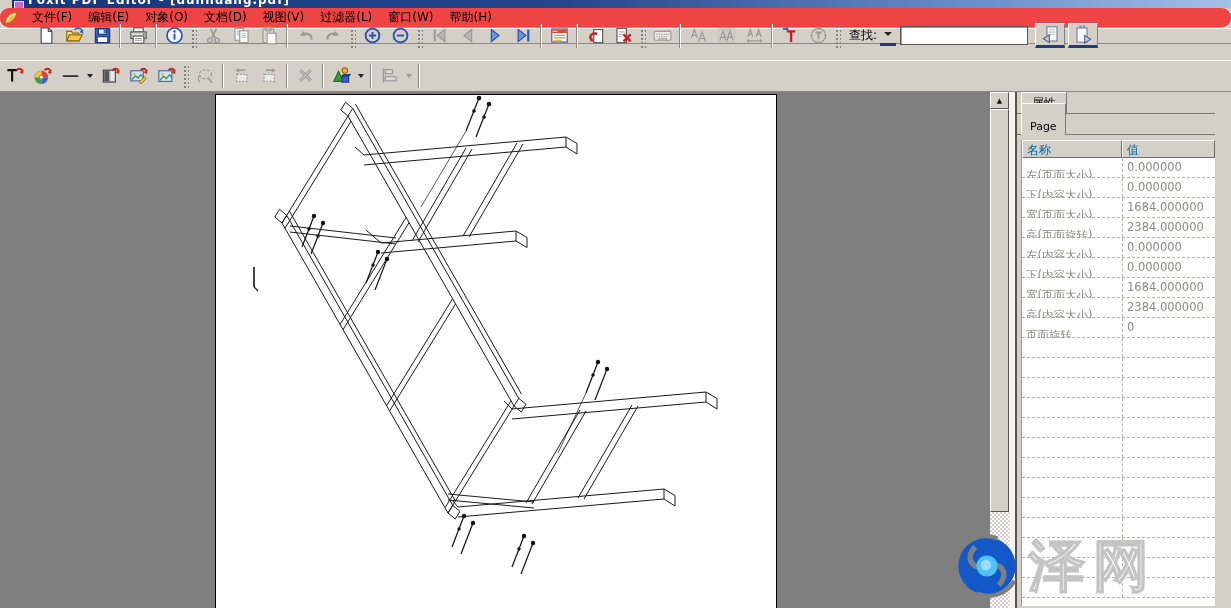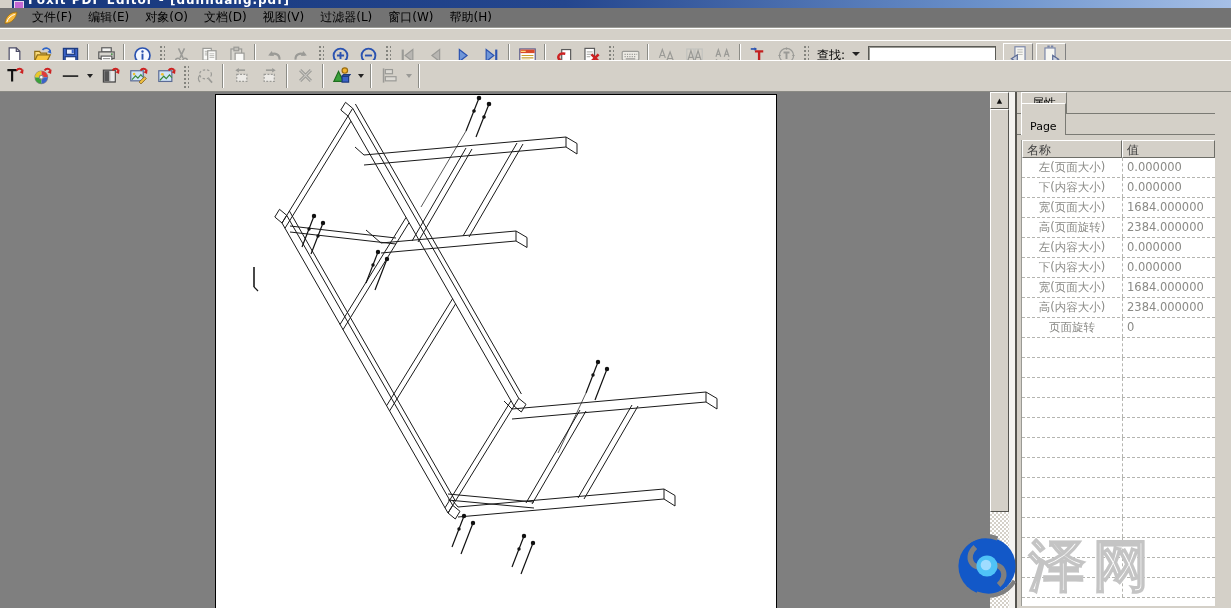--- a/index.html
+++ b/index.html
@@ -9,30 +9,30 @@
 
   
   .titlebar { position:absolute; left:0; top:0; width:100%; height:8px; overflow:hidden;
               background:linear-gradient(90deg,#17377c 0%,#24468e 45%,#6d93cc 80%,#a9c2e8 100%);margin-left:12px; }
   .title-icon { position:absolute; left:2px; top:1px; width:10px; height:10px;
                 background:#c468d4; border:1px solid #e8d8ee; }
   .title-text { position:absolute; left:16px; top:-7px; color:#fff; font-weight:bold;
                 font-size:12px; letter-spacing:1px; white-space:nowrap; }
 
   
-  .menubar { position:absolute; left:0; top:8px; width:100%; height:20px; background:#737373;
+  .menubar { position:absolute; left:0; top:8px; width:100%; height:20px; background:#ef4444;
              display:flex; align-items:center; font-size:12px; color:#000;
-             border-bottom:1px solid #9a9a94; box-shadow:0 1px 0 #fff; }
+             border-bottom:1px solid #9a9a94; box-shadow:0 1px 0 #fff;border-radius:9px; }
   .appicon { width:18px; height:16px; margin:0 4px 0 2px; }
   .menu-item { padding:2px 8px; white-space:nowrap; cursor:default; }
 
   
   .toolbar { position:absolute; left:0; width:100%; background:#d4d0c8; display:flex;
              align-items:center; border-bottom:1px solid #8a8a84; box-shadow:0 1px 0 #fff inset; }
-  .tb1 { top:40px; height:32px; }
+  .tb1 { top:28px; height:16px;padding-left:32px; }
   .tb2 { top:60px; height:32px; }
   .tbwrap { display:flex; align-items:center; }
   .tbtn { width:26px; height:26px; margin:0 1px; display:inline-flex; align-items:center;
           justify-content:center; border:1px solid transparent; }
   .tbtn svg { width:19px; height:19px; }
   .sep { width:2px; height:24px; margin:0 3px; border-left:1px solid #8c8c86; border-right:1px solid #fff; }
   .handle { width:7px; height:24px; margin:0 2px;
             background-image:radial-gradient(circle,#84847e 34%,rgba(0,0,0,0) 36%);
             background-size:4px 4px; background-position:1px 1px; }
   .dd { width:12px; height:24px; display:inline-flex; align-items:center; justify-content:center; }
@@ -88,25 +88,25 @@
   .tabrow { display:flex; align-items:flex-end; border-bottom:1px solid #7a7a74; height:22px; }
   .tab { margin-left:4px; padding:2px 10px 2px; background:#d4d0c8; font-size:12px; color:#000;
          border:1px solid #7a7a74; border-bottom:none; border-top-color:#fff; border-left-color:#fff;
          margin-bottom:-1px; }
   .tabrow2 { height:21px; }
   .tabrow2 .tab { font-size:11px; padding:16px 8px 2px; }
   .prop-table { margin:5px 0 0 4px; background:#fff; height:calc(100% - 50px); overflow:hidden;
                 border-left:1px solid #9a9a94; }
   .prop-head { display:flex; }
   .prop-head .hc { background:#d4d0c8; border:1px solid; border-color:#fff #6e6e68 #6e6e68 #fff;
-                   font-size:12px; color:#404040; padding:1px 4px; height:18px; }
+                   font-size:12px; color:#0369a1; padding:1px 4px; height:18px; }
   .hc.c1 { width:100px; } .hc.c2 { flex:1; }
   .prop-row { display:flex; height:20px; border-bottom:1px dashed #b5b5b0; }
-  .prop-row .c1 { width:100px; padding:2px 4px; font-size:11.5px; color:#8a8a86;
-                  white-space:nowrap; overflow:hidden;text-align:center; }
+  .prop-row .c1 { width:100px; padding:10px 4px; font-size:11.5px; color:#8a8a86;
+                  white-space:nowrap; overflow:hidden; }
   .prop-row .c2 { flex:1; padding:2px 4px; font-size:11.5px; color:#8a8a86;
                   border-left:1px dashed #b5b5b0; white-space:nowrap; overflow:hidden; }
 </style>
 </head>
 <body>
 
 <div class="app">
 
   <div class="titlebar">
     <span class="title-icon"></span>

